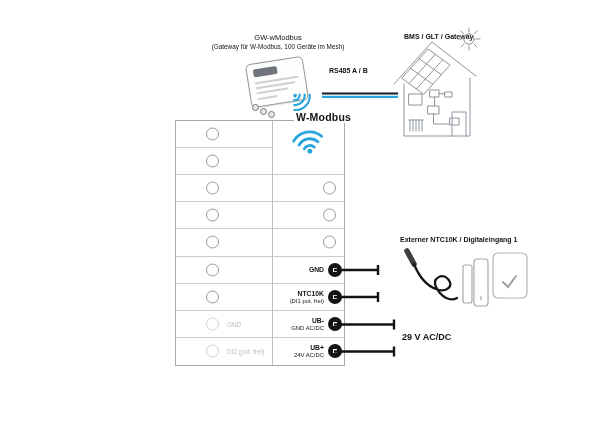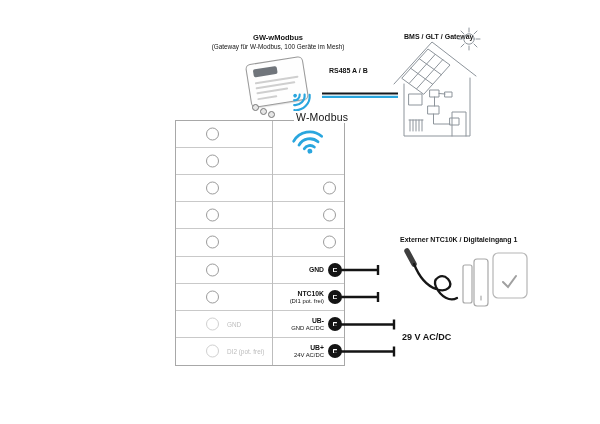--- a/index.html
+++ b/index.html
@@ -1,22 +1,22 @@
 <!DOCTYPE html>
 <html><head>
 <meta charset="utf-8">
 <style>
   html,body{margin:0;padding:0;background:#fff}
   body{font-family:"Liberation Sans",sans-serif}
   .canvas{position:relative;width:600px;height:424px;background:#fff;overflow:hidden;color:#131313}
   .abs{position:absolute}
-  .lbl-title{font-size:7.5px;font-weight:700;text-align:center;white-space:nowrap}
+  .lbl-title{font-size:7.5px;font-weight:400;text-align:center;white-space:nowrap}
   .lbl-sub{font-size:6.4px;text-align:center;margin-top:1px;white-space:nowrap}
   .lbl-bold-sm{font-size:7px;font-weight:700;white-space:nowrap}
-  .lbl-wmodbus{font-size:10.5px;font-weight:400;letter-spacing:.2px;white-space:nowrap}
+  .lbl-wmodbus{font-size:10.5px;font-weight:700;letter-spacing:.2px;white-space:nowrap}
   .lbl-power{font-size:9px;font-weight:800;white-space:nowrap}
 
   
   .tblock{position:absolute;left:175px;top:120px;width:170px;height:246px;border:1px solid #a8a8a8;display:flex;box-sizing:border-box;background:#fff}
   .tcol-left{width:97px;border-right:1px solid #bdbdbd;display:flex;flex-direction:column;box-sizing:border-box}
   .tcol-right{flex:1;display:flex;flex-direction:column}
   .tcell{position:relative;height:27.11px;flex:0 0 auto;border-bottom:1px solid #c9c9c9;box-sizing:border-box}
   .tcell.last{border-bottom:none}
   .tcell.merged{height:54.22px}
   .hole{position:absolute;top:50%;transform:translateY(-50%);width:11px;height:11px;border:1.6px solid #9b9b9b;border-radius:50%;background:#fff}

